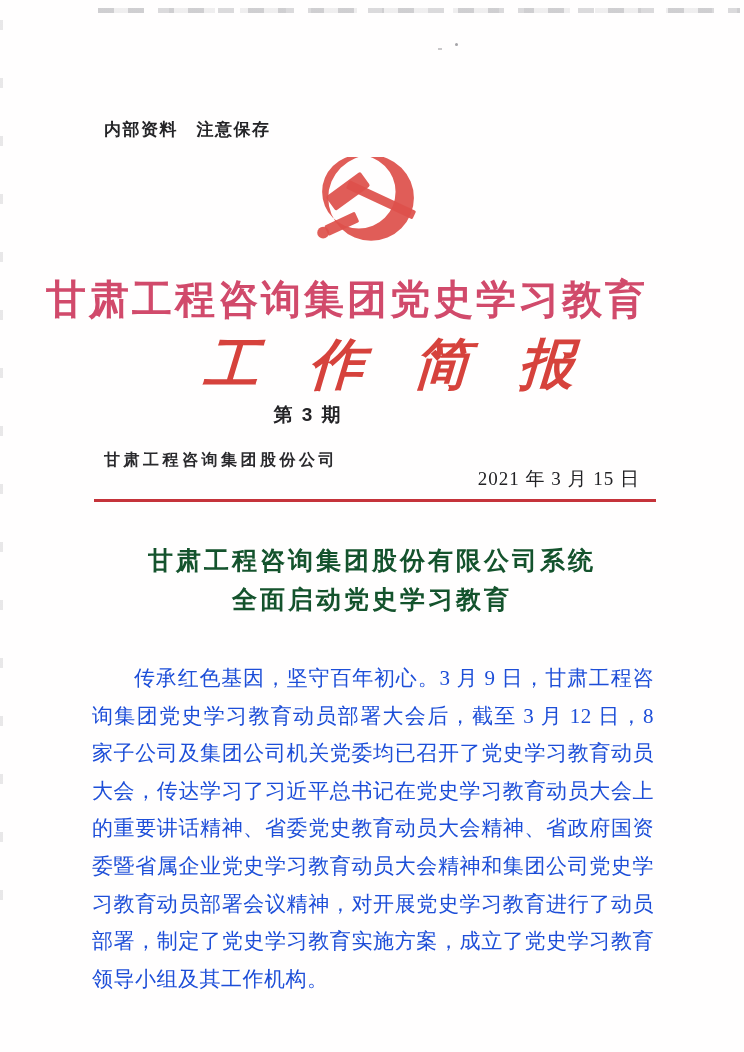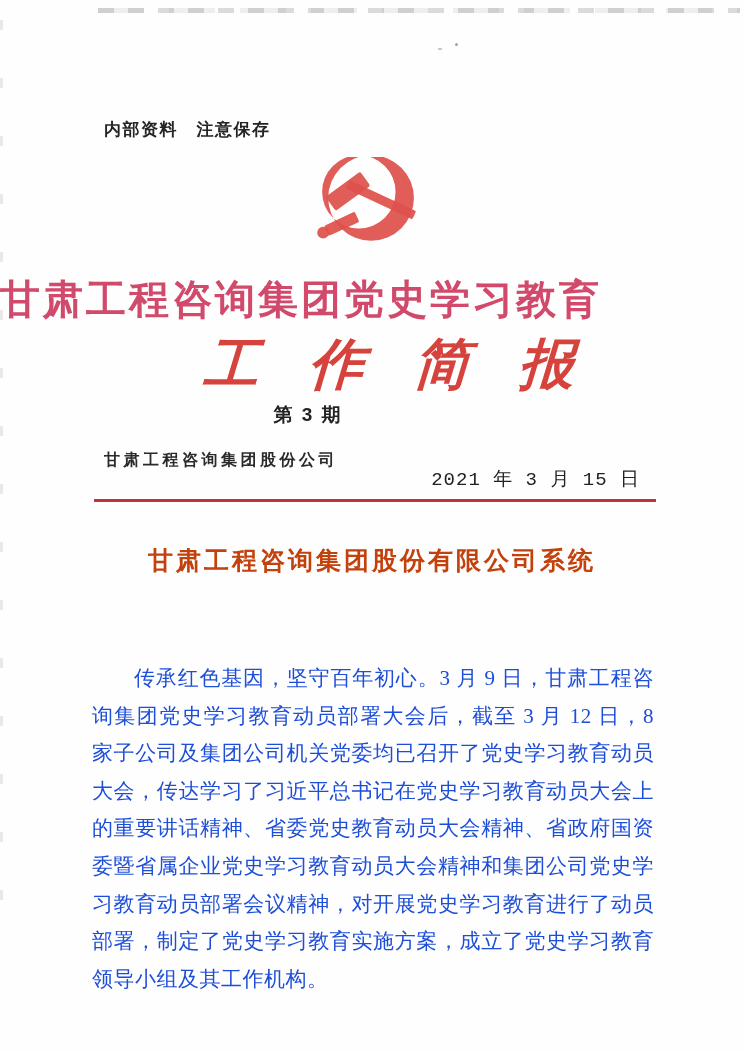--- a/index.html
+++ b/index.html
@@ -59,21 +59,21 @@
   .emblem {
     position: absolute;
     top: 157px; left: 316px;
     width: 102px; height: 84px;
   }
   .emblem svg { display: block; width: 100%; height: 100%; }
 
   .masthead-title {
     position: absolute;
     top: 272px; left: 0; width: 648px;
-    text-align: left;
+    text-align: right;
     font-family: "Liberation Sans", "DejaVu Sans", sans-serif;
     font-size: 40px;
     font-weight: 700;
     letter-spacing: 3px;
     color: #d14a6b;
     white-space: nowrap;
   }
 
   .bulletin-name {
     position: absolute;
@@ -108,21 +108,21 @@
     font-size: 16px;
     font-weight: 600;
     letter-spacing: 3.5px;
     line-height: 27px;
     color: #2a2a2d;
   }
 
   .issue-date {
     position: absolute;
     top: 466px; right: 104px;
-    font-family: Liberation Mono, monospace;
+    font-family: Liberation Serif, serif;
     font-size: 19px;
     font-weight: 500;
     letter-spacing: 1px;
     color: #222225;
     white-space: pre;
   }
 
   .red-rule {
     position: absolute;
     top: 499px; left: 94px;
@@ -132,21 +132,21 @@
 
   .article-title {
     position: absolute;
     top: 541px; left: 0; width: 744px;
     text-align: center;
     font-family: "Liberation Sans", "DejaVu Sans", sans-serif;
     font-size: 25px;
     font-weight: 700;
     letter-spacing: 3px;
     line-height: 39px;
-    color: #c2410c;
+    color: #14532d;
   }
 
   .article-body {
     position: absolute;
     top: 660px; left: 92px;
     width: 562px;
     font-size: 21px;
     line-height: 37.6px;
     letter-spacing: 0.5px;
     text-align: justify;
@@ -203,19 +203,20 @@
   <div class="publisher">
     <div>甘肃工程咨询集团股份公司</div>
   </div>
 
   <div class="issue-date">2021 年 3 月 15 日</div>
 
   <div class="red-rule"></div>
 
   <div class="article-title">
     <div>甘肃工程咨询集团股份有限公司系统</div>
+    <div>全面启动党史学习教育</div>
   </div>
 
   <div class="article-body">
     <p>传承红色基因，坚守百年初心。3 月 9 日，甘肃工程咨询集团党史学习教育动员部署大会后，截至 3 月 12 日，8 家子公司及集团公司机关党委均已召开了党史学习教育动员大会，传达学习了习近平总书记在党史学习教育动员大会上的重要讲话精神、省委党史教育动员大会精神、省政府国资委暨省属企业党史学习教育动员大会精神和集团公司党史学习教育动员部署会议精神，对开展党史学习教育进行了动员部署，制定了党史学习教育实施方案，成立了党史学习教育领导小组及其工作机构。</p>
   </div>
 
 </div>
 
 </body></html>

